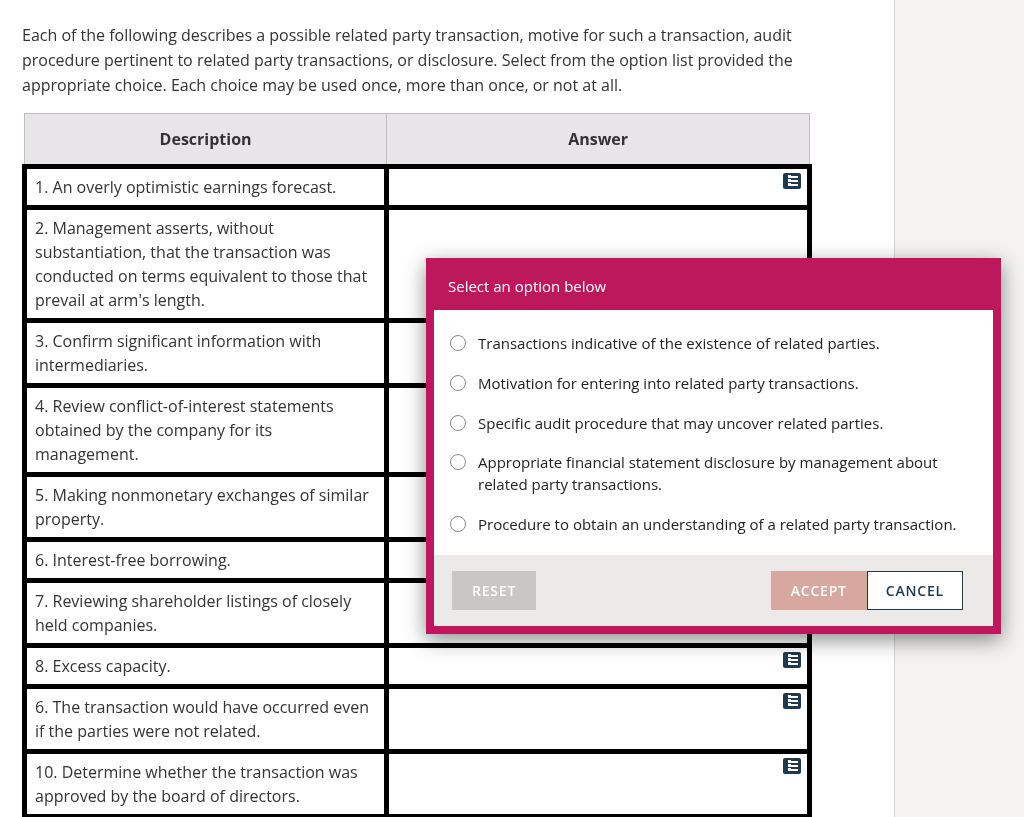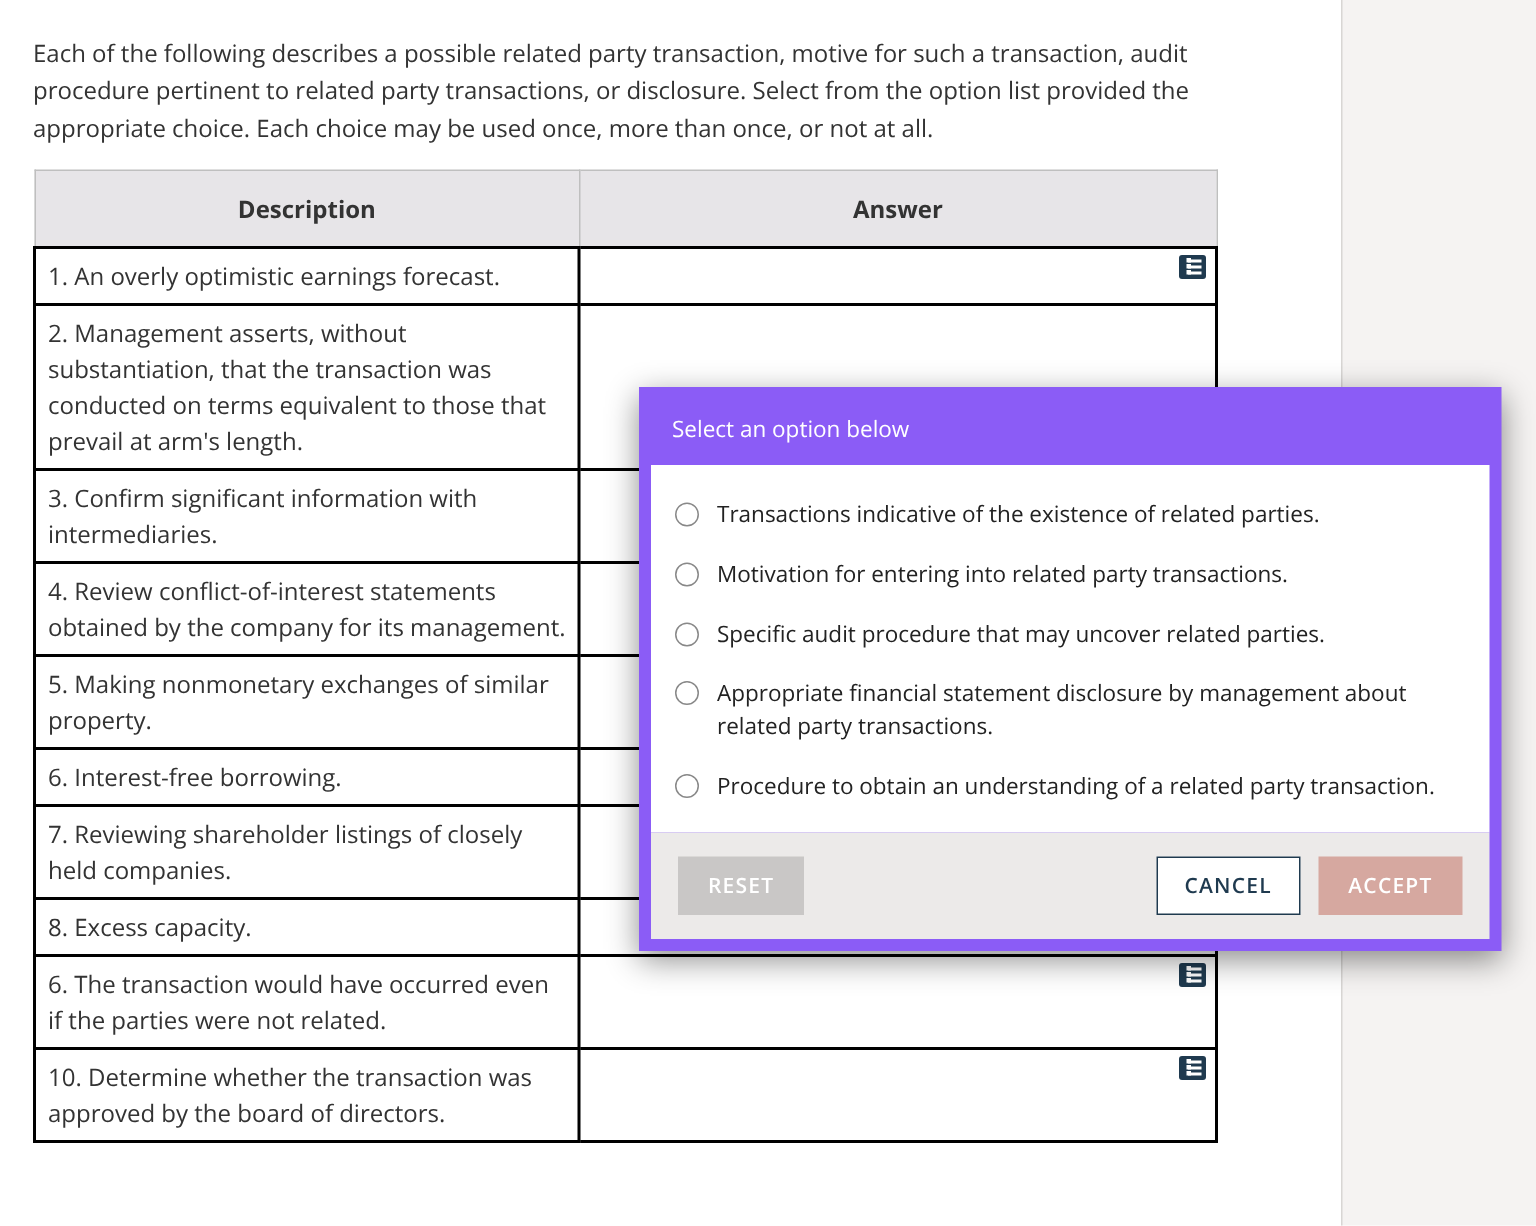--- a/index.html
+++ b/index.html
@@ -37,21 +37,21 @@
     color: #333;
   }
   table.qtable th {
     background: #e7e5e8;
     font-weight: 700;
     text-align: center;
     padding: 14px 8px;
     border: 1px solid #bfbfbf;
   }
   table.qtable td {
-    border: 2px solid #000000;
+    border: 5px solid #000000;
     padding: 6px 8px;
     vertical-align: top;
     line-height: 1.5;
   }
   .col-desc { width: 396px; }
   .col-ans  { width: 474px; }
   .ans-cell {
     position: relative;
     padding: 0 !important;
     height: 100%;
@@ -88,21 +88,21 @@
     background: #fff;
   }
   .list-icon .bar { margin-left: 3px; }
 
   
   .modal {
     position: absolute;
     left: 426px;
     top: 258px;
     width: 575px;
-    background: #8b5cf6;
+    background: #be185d;
     padding: 8px;
     box-shadow: 0 6px 20px rgba(0,0,0,0.45);
     z-index: 50;
   }
   .modal-title {
     color: #fff;
     font-size: 15px;
     padding: 10px 14px 14px 14px;
   }
   .modal-body {
@@ -286,16 +286,16 @@
       <div class="opt-label">Appropriate financial statement disclosure by management about related party transactions.</div>
     </div>
     <div class="opt-row">
       <div class="radio"></div>
       <div class="opt-label">Procedure to obtain an understanding of a related party transaction.</div>
     </div>
   </div>
   <div class="modal-footer">
     <button class="btn btn-reset">RESET</button>
     <div class="spacer"></div>
+    <button class="btn btn-accept">ACCEPT</button>
     <button class="btn btn-cancel">CANCEL</button>
-    <button class="btn btn-accept">ACCEPT</button>
   </div>
 </div>
 
 </body></html>

